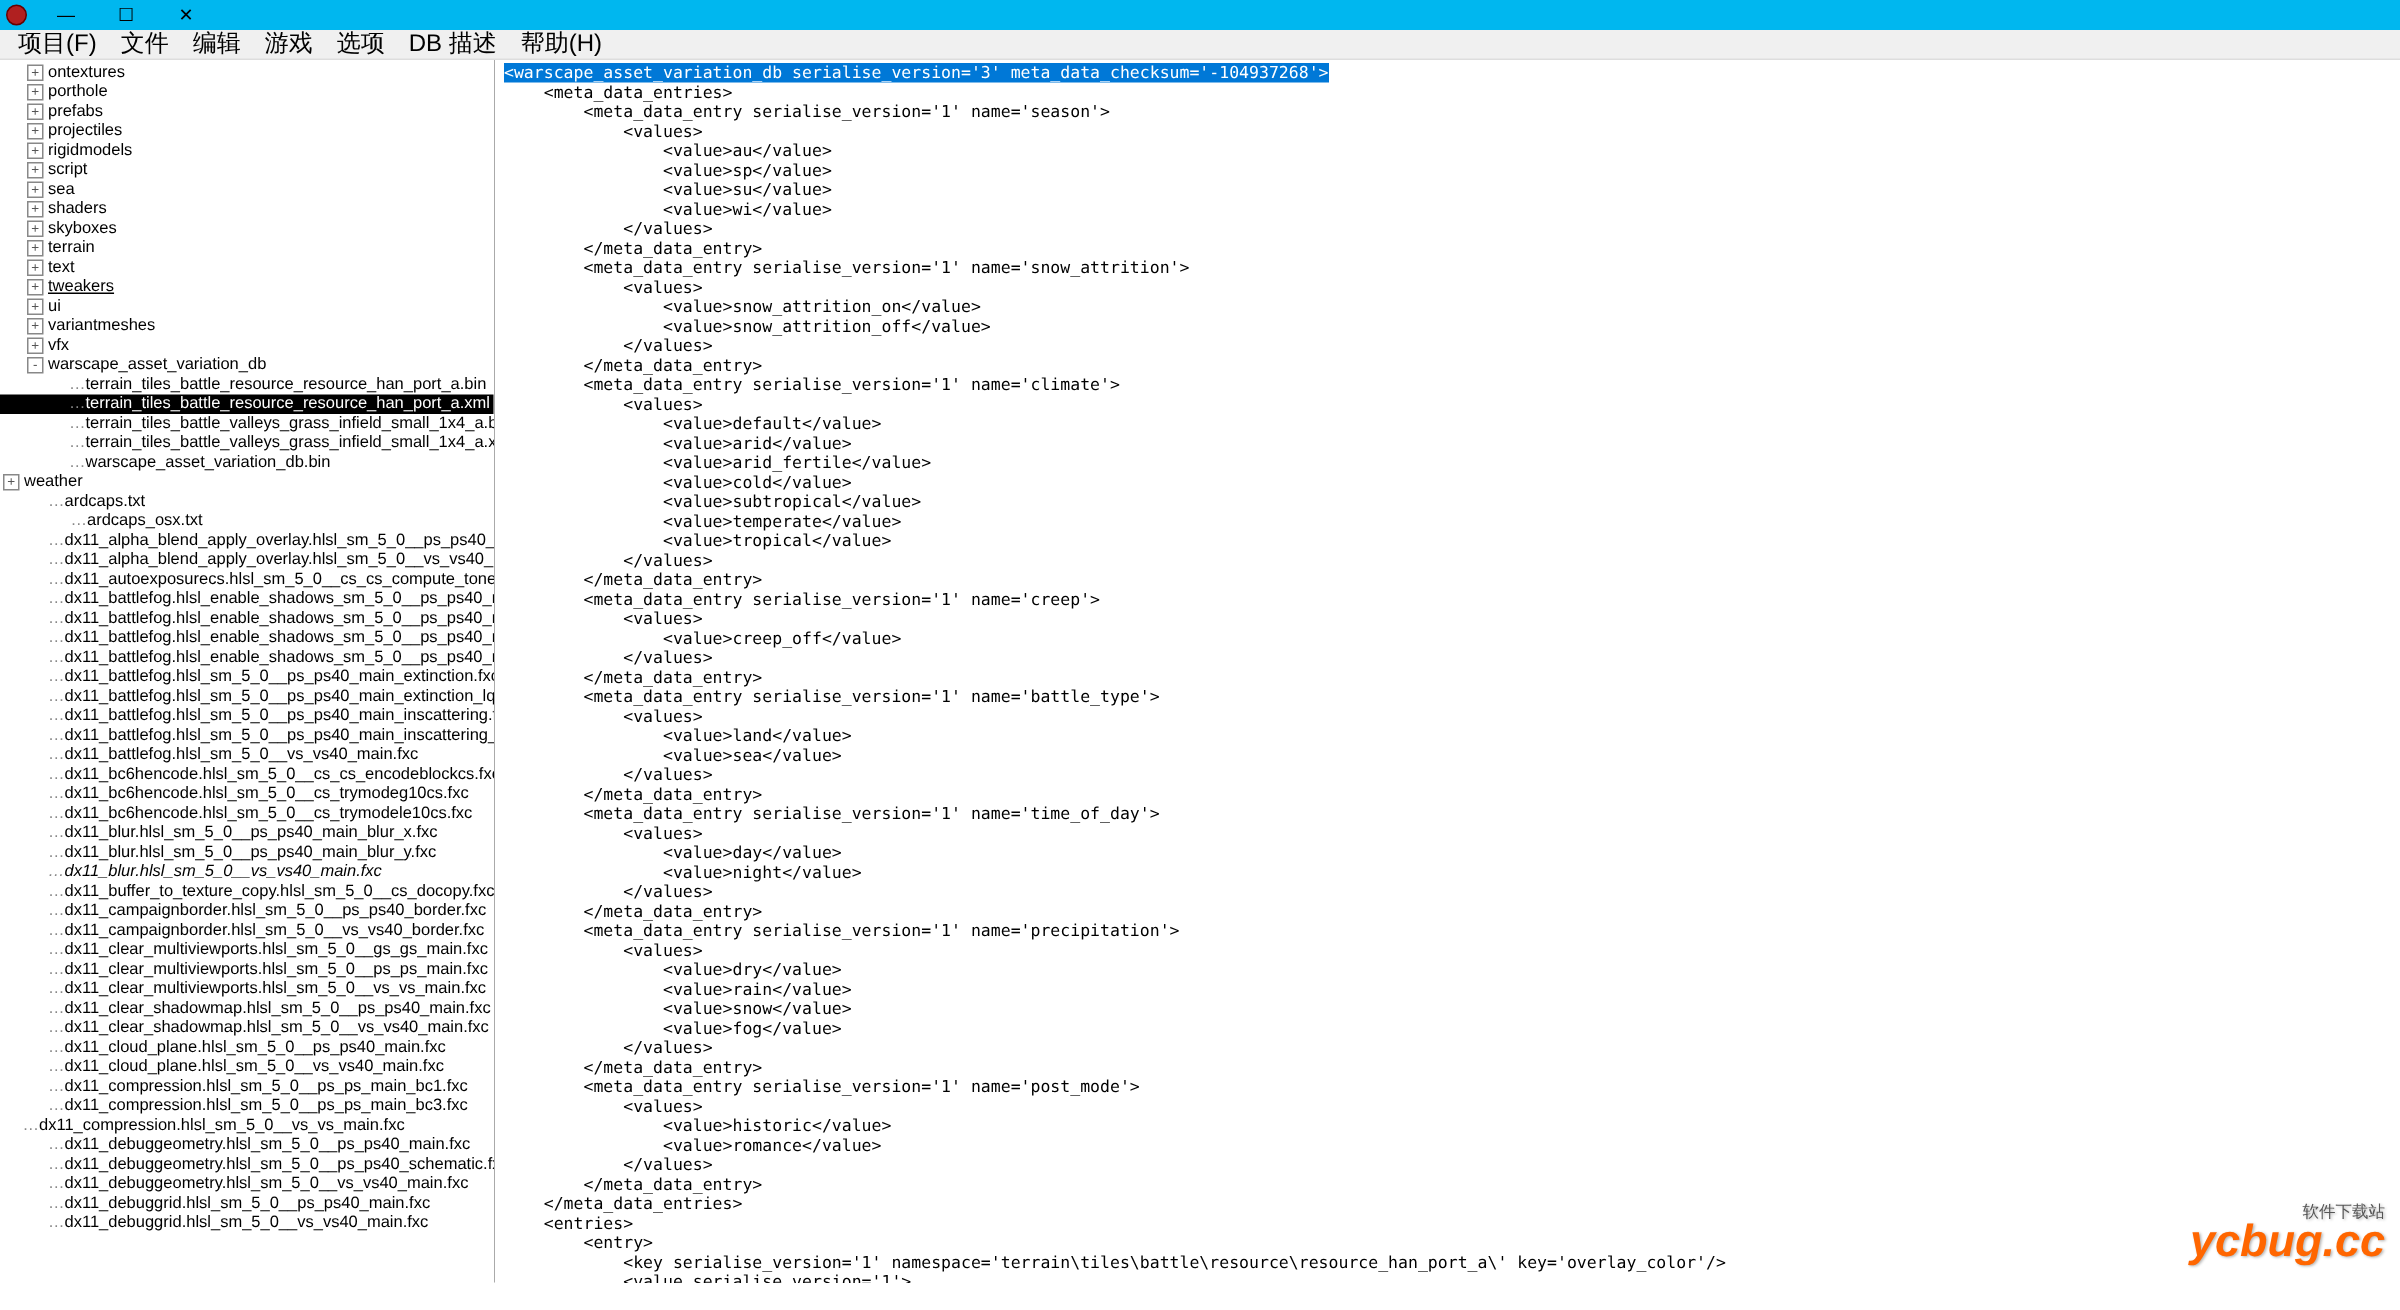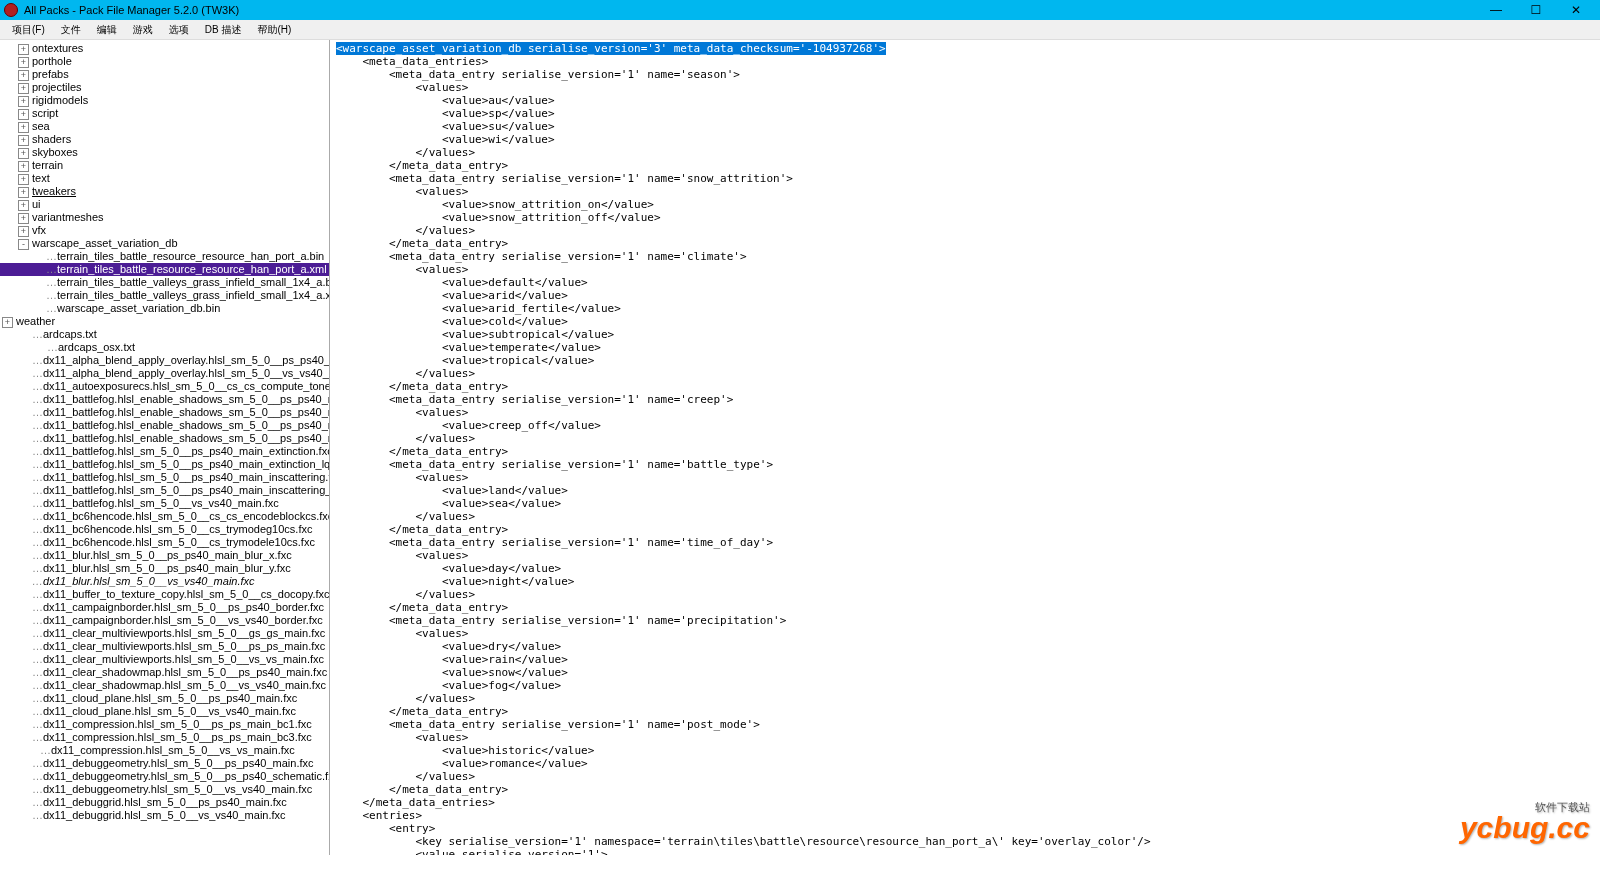--- a/index.html
+++ b/index.html
@@ -2,43 +2,42 @@
 <html><head>
 <meta charset="utf-8">
 <style>
 * { margin: 0; padding: 0; box-sizing: border-box; }
 body { font-family: "Microsoft YaHei", Arial, sans-serif; font-size: 11px; background: #fff; overflow: hidden; }
 .titlebar { background: #00b7ef; height: 20px; display: flex; align-items: center; padding: 0 4px; color: #000; }
 .titlebar .icon { width: 14px; height: 14px; border-radius: 50%; background: #b02020; margin-right: 6px; border: 1px solid #600; }
 .titlebar .title { flex: 1; font-size: 11px; }
 .titlebar .winbtn { width: 40px; text-align: center; font-size: 12px; cursor: pointer; }
 .menubar { background: #f0f0f0; height: 20px; display: flex; align-items: center; padding: 0 4px; border-bottom: 1px solid #ddd; }
-.menubar .menuitem { padding: 0 8px; font-size: 10px; cursor: pointer; }
+.menubar .menuitem { padding: 0 8px; font-size: 16px; cursor: pointer; }
 .main { display: flex; height: calc(100vh - 58px); }
 .tree { width: 330px; border-right: 1px solid #aaa; overflow: auto; background: #fff; padding: 2px 0; }
 .tree .node { white-space: nowrap; font-size: 11px; line-height: 13px; cursor: pointer; padding: 0 2px; }
-.tree .node.selected { background: #4c1d95; color: #fff; }
+.tree .node.selected { background: #000000; color: #fff; }
 .tree .exp { display: inline-block; width: 11px; height: 11px; border: 1px solid #888; text-align: center; line-height: 9px; font-size: 9px; margin-right: 3px; background: #fff; color: #555; }
 .tree .noexp { display: inline-block; width: 11px; margin-right: 3px; }
 .tree .dots { color: #888; display: inline-block; }
 .content { flex: 1; overflow: auto; background: #fff; font-family: monospace; font-size: 11px; padding: 2px 6px; white-space: pre; line-height: 13px; position: relative; }
 .content .firstline { background: #0078d7; color: #fff; display: inline; }
 .statusbar { height: 18px; background: #f0f0f0; border-top: 1px solid #ccc; font-size: 11px; padding: 1px 6px; line-height: 16px; margin-top: 40px; }
 .watermark { position: fixed; right: 10px; bottom: 28px; font-size: 30px; font-weight: bold; font-style: italic; color: #ff6600; text-shadow: 1px 1px 2px rgba(0,0,0,0.3); pointer-events: none; }
 .watermark .sub { font-size: 11px; color: #555; font-style: normal; font-weight: normal; display: block; text-align: right; margin-bottom: -4px; }
 ::-webkit-scrollbar { width: 16px; height: 16px; }
 ::-webkit-scrollbar-track { background: #f0f0f0; }
 ::-webkit-scrollbar-thumb { background: #c0c0c0; border: 1px solid #a0a0a0; }
 </style>
 </head>
 <body>
 
 <div class="titlebar">
   <span class="icon"></span>
-  <span class="title">All Packs - Pack File Manager 5.2.0 (TW3K)</span>
   <span class="winbtn">—</span>
   <span class="winbtn">☐</span>
   <span class="winbtn">✕</span>
 </div>
 
 <div class="menubar" id="menubar">
     <span class="menuitem">项目(F)</span>
     <span class="menuitem">文件</span>
     <span class="menuitem">编辑</span>
     <span class="menuitem">游戏</span>
@@ -96,21 +95,21 @@
       <div class="node" style="padding-left: 18px;"><span class="noexp"></span><span class="dots">…</span><span>dx11_campaignborder.hlsl_sm_5_0__vs_vs40_border.fxc</span></div>
       <div class="node" style="padding-left: 18px;"><span class="noexp"></span><span class="dots">…</span><span>dx11_clear_multiviewports.hlsl_sm_5_0__gs_gs_main.fxc</span></div>
       <div class="node" style="padding-left: 18px;"><span class="noexp"></span><span class="dots">…</span><span>dx11_clear_multiviewports.hlsl_sm_5_0__ps_ps_main.fxc</span></div>
       <div class="node" style="padding-left: 18px;"><span class="noexp"></span><span class="dots">…</span><span>dx11_clear_multiviewports.hlsl_sm_5_0__vs_vs_main.fxc</span></div>
       <div class="node" style="padding-left: 18px;"><span class="noexp"></span><span class="dots">…</span><span>dx11_clear_shadowmap.hlsl_sm_5_0__ps_ps40_main.fxc</span></div>
       <div class="node" style="padding-left: 18px;"><span class="noexp"></span><span class="dots">…</span><span>dx11_clear_shadowmap.hlsl_sm_5_0__vs_vs40_main.fxc</span></div>
       <div class="node" style="padding-left: 18px;"><span class="noexp"></span><span class="dots">…</span><span>dx11_cloud_plane.hlsl_sm_5_0__ps_ps40_main.fxc</span></div>
       <div class="node" style="padding-left: 18px;"><span class="noexp"></span><span class="dots">…</span><span>dx11_cloud_plane.hlsl_sm_5_0__vs_vs40_main.fxc</span></div>
       <div class="node" style="padding-left: 18px;"><span class="noexp"></span><span class="dots">…</span><span>dx11_compression.hlsl_sm_5_0__ps_ps_main_bc1.fxc</span></div>
       <div class="node" style="padding-left: 18px;"><span class="noexp"></span><span class="dots">…</span><span>dx11_compression.hlsl_sm_5_0__ps_ps_main_bc3.fxc</span></div>
-      <div class="node" style="padding-left: 26px;"><span class="noexp"></span><span class="dots">…</span><span>dx11_compression.hlsl_sm_5_0__vs_vs_main.fxc</span></div>
+      <div class="node" style="padding-left: 1px;"><span class="noexp"></span><span class="dots">…</span><span>dx11_compression.hlsl_sm_5_0__vs_vs_main.fxc</span></div>
       <div class="node" style="padding-left: 18px;"><span class="noexp"></span><span class="dots">…</span><span>dx11_debuggeometry.hlsl_sm_5_0__ps_ps40_main.fxc</span></div>
       <div class="node" style="padding-left: 18px;"><span class="noexp"></span><span class="dots">…</span><span>dx11_debuggeometry.hlsl_sm_5_0__ps_ps40_schematic.fxc</span></div>
       <div class="node" style="padding-left: 18px;"><span class="noexp"></span><span class="dots">…</span><span>dx11_debuggeometry.hlsl_sm_5_0__vs_vs40_main.fxc</span></div>
       <div class="node" style="padding-left: 18px;"><span class="noexp"></span><span class="dots">…</span><span>dx11_debuggrid.hlsl_sm_5_0__ps_ps40_main.fxc</span></div>
       <div class="node" style="padding-left: 18px;"><span class="noexp"></span><span class="dots">…</span><span>dx11_debuggrid.hlsl_sm_5_0__vs_vs40_main.fxc</span></div>
     </div>
   <div class="content" id="content"><span class="firstline">&lt;warscape_asset_variation_db serialise_version='3' meta_data_checksum='-104937268'&gt;</span>
     &lt;meta_data_entries&gt;
         &lt;meta_data_entry serialise_version='1' name='season'&gt;
             &lt;values&gt;

